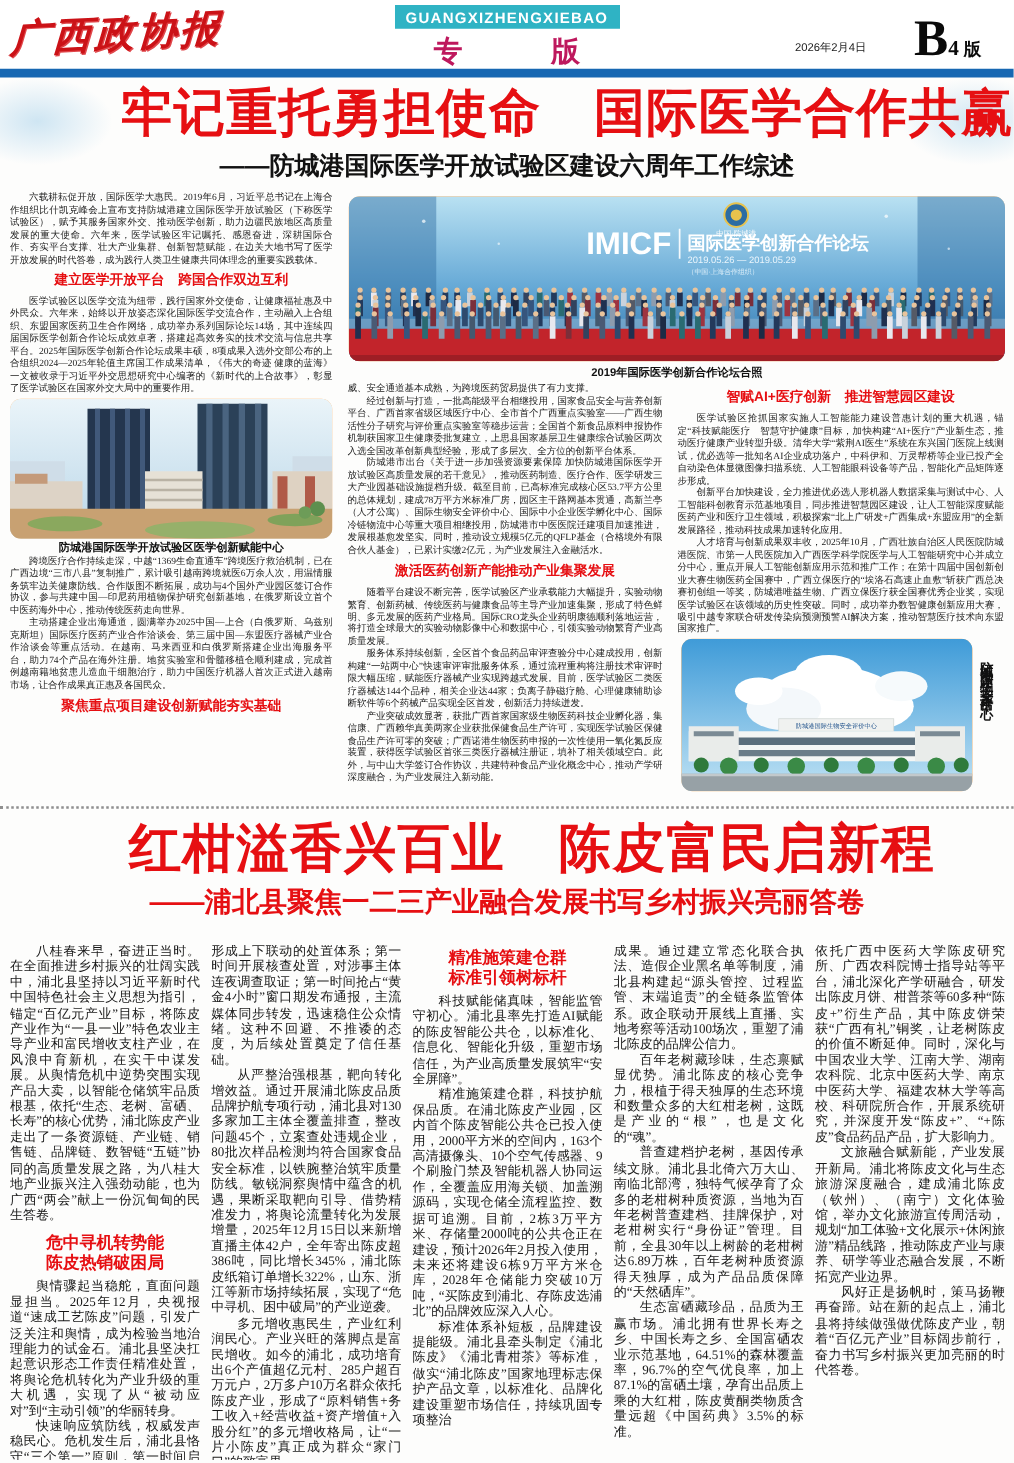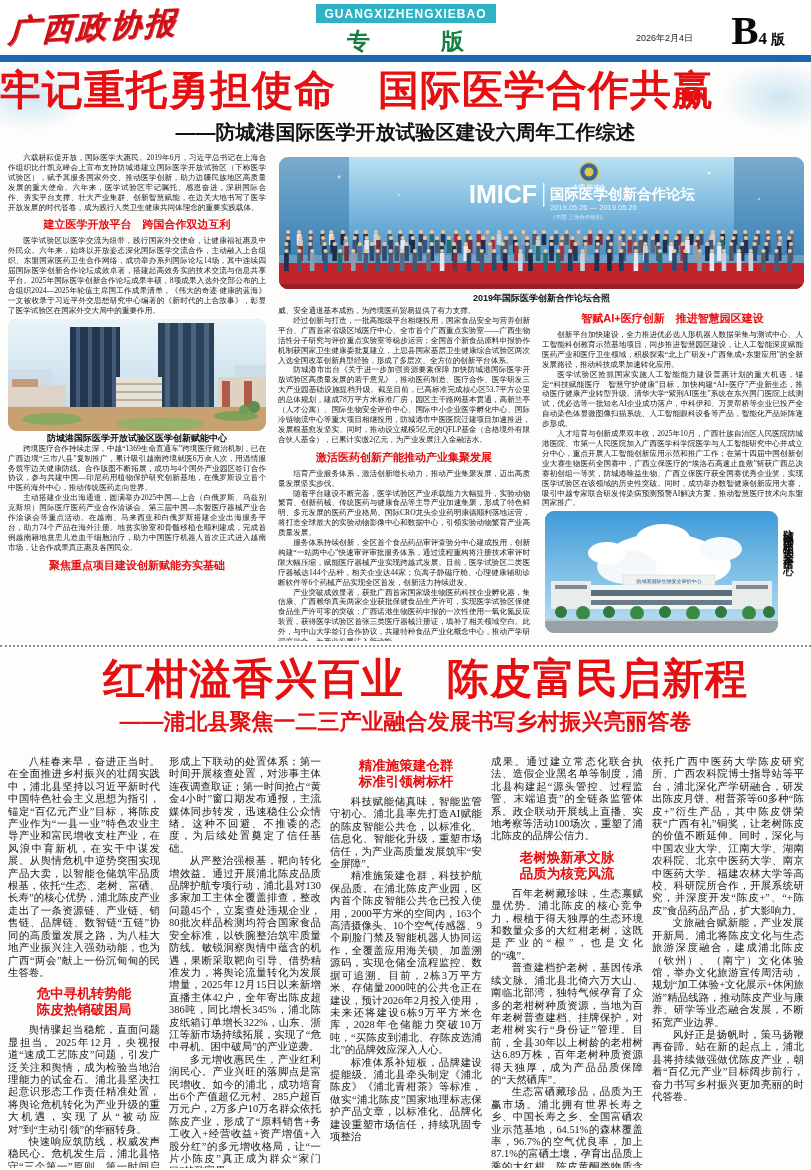--- a/index.html
+++ b/index.html
@@ -11,31 +11,31 @@
   .masthead { position:absolute; top:0; left:0; width:811px; height:55px; background:#fff; }
   .paper-logo { position:absolute; left:8px; top:6px; width:180px; height:46px;
     color:#cb1217; font-family:"DejaVu Serif",serif; font-weight:bold; font-style:italic;
     font-size:31px; letter-spacing:3px; transform:rotate(-3deg) skewX(-6deg);
     text-shadow:1px 1px 0 #e0474b; white-space:nowrap; }
   .pinyin-box { position:absolute; left:50%; top:4px; transform:translateX(-50%);
     background:#2fb3c4; color:#fff; font-family:"Liberation Sans",sans-serif;
     font-weight:bold; font-size:12px; padding:3px 9px 2px; letter-spacing:1px; }
   .edition { position:absolute; left:50%; top:26px; transform:translateX(-50%);
     font-family:"Liberation Sans",sans-serif; font-weight:bold; font-size:23px;
-    color:#15803d; letter-spacing:24px; padding-left:24px; white-space:nowrap; }
+    color:#be185d; letter-spacing:24px; padding-left:24px; white-space:nowrap; }
   .dateline { position:absolute; right:118px; top:32px; font-size:9px; color:#222;
     font-family:"Liberation Sans",sans-serif; }
   .pageno { position:absolute; right:26px; top:6px; white-space:nowrap; }
   .pageno .b { font-family:"Liberation Serif",serif; font-weight:bold; font-size:41px; color:#0a0a0a; }
   .pageno .n { font-family:"Liberation Serif",serif; font-weight:bold; font-size:17px; color:#0a0a0a; }
   .pageno .w { font-family:"Liberation Sans",sans-serif; font-weight:bold; font-size:14px; color:#0a0a0a; }
   .blue-bar { position:absolute; top:55px; left:0; width:811px; height:7px; background:#1767b2; }
 
   
-  .a1-headline { position:absolute; top:63px; left:0; width:811px; text-align:left;
+  .a1-headline { position:absolute; top:63px; left:0; width:811px; text-align:right;
     font-family:"Liberation Serif",serif; font-weight:bold; font-size:41px; color:#e60f12;
     letter-spacing:1px; }
   .a1-sub { position:absolute; top:119px; left:0; width:811px; text-align:center;
     font-family:"Liberation Sans",sans-serif; font-weight:bold; font-size:20px; color:#121212; }
 
   .a1col { position:absolute; overflow:hidden; font-size:7.6px; line-height:9.9px;
     color:#1a1a1a; }
   .a1col p { text-indent:2em; text-align:justify; }
   .sh1 { font-family:"Liberation Sans",sans-serif; font-weight:bold; color:#e60f12;
     text-align:center; font-size:11px; line-height:13px; margin:6px 0 5px; text-indent:0; }
@@ -521,30 +521,29 @@
   <p>跨境医疗合作持续走深，中越“1369生命直通车”跨境医疗救治机制，已在广西边境“三市八县”复制推广，累计吸引越南跨境就医6万余人次，用温情服务筑牢边关健康防线。合作版图不断拓展，成功与4个国外产业园区签订合作协议，参与共建中国—印尼药用植物保护研究创新基地，在俄罗斯设立首个中医药海外中心，推动传统医药走向世界。</p>
   <p>主动搭建企业出海通道，圆满举办2025中国—上合（白俄罗斯、乌兹别克斯坦）国际医疗医药产业合作洽谈会、第三届中国—东盟医疗器械产业合作洽谈会等重点活动。在越南、马来西亚和白俄罗斯搭建企业出海服务平台，助力74个产品在海外注册。地贫实验室和骨髓移植仓顺利建成，完成首例越南籍地贫患儿造血干细胞治疗，助力中国医疗机器人首次正式进入越南市场，让合作成果真正惠及各国民众。</p>
   <div class="sh1">聚焦重点项目建设创新赋能夯实基础</div>
 </div>
 
 <div class="a1col" style="left:278px; top:306px; width:252px; height:335px;">
   <p style="text-indent:0">威、安全通道基本成熟，为跨境医药贸易提供了有力支撑。</p>
   <p>经过创新与打造，一批高能级平台相继投用，国家食品安全与营养创新平台、广西首家省级区域医疗中心、全市首个广西重点实验室——广西生物活性分子研究与评价重点实验室等稳步运营；全国首个新食品原料申报协作机制获国家卫生健康委批复建立，上思县国家基层卫生健康综合试验区两次入选全国改革创新典型经验，形成了多层次、全方位的创新平台体系。</p>
   <p>防城港市出台《关于进一步加强资源要素保障 加快防城港国际医学开放试验区高质量发展的若干意见》，推动医药制造、医疗合作、医学研发三大产业园基础设施提档升级。截至目前，已高标准完成核心区53.7平方公里的总体规划，建成78万平方米标准厂房，园区主干路网基本贯通，高新兰亭（人才公寓）、国际生物安全评价中心、国际中小企业医学孵化中心、国际冷链物流中心等重大项目相继投用，防城港市中医医院迁建项目加速推进，发展根基愈发坚实。同时，推动设立规模5亿元的QFLP基金（合格境外有限合伙人基金），已累计实缴2亿元，为产业发展注入金融活水。</p>
   <div class="sh1">激活医药创新产能推动产业集聚发展</div>
-  <p>培育产业服务体系，激活创新增长动力，推动产业集聚发展，迈出高质量发展坚实步伐。</p>
   <p>随着平台建设不断完善，医学试验区产业承载能力大幅提升，实验动物繁育、创新药械、传统医药与健康食品等主导产业加速集聚，形成了特色鲜明、多元发展的医药产业格局。国际CRO龙头企业药明康德顺利落地运营，将打造全球最大的实验动物影像中心和数据中心，引领实验动物繁育产业高质量发展。</p>
   <p>服务体系持续创新，全区首个食品药品审评查验分中心建成投用，创新构建“一站两中心”快速审评审批服务体系，通过流程重构将注册技术审评时限大幅压缩，赋能医疗器械产业实现跨越式发展。目前，医学试验区二类医疗器械达144个品种，相关企业达44家；负离子静磁疗舱、心理健康辅助诊断软件等6个药械产品实现全区首发，创新活力持续迸发。</p>
   <p>产业突破成效显著，获批广西首家国家级生物医药科技企业孵化器，集信康、广西赖华真美两家企业获批保健食品生产许可，实现医学试验区保健食品生产许可零的突破；广西诺港生物医药申报的一次性使用一氧化氮反应装置，获得医学试验区首张三类医疗器械注册证，填补了相关领域空白。此外，与中山大学签订合作协议，共建特种食品产业化概念中心，推动产学研深度融合，为产业发展注入新动能。</p>
 </div>
 
 <div class="a1col" style="left:542px; top:306px; width:261px; height:203px;">
   <div class="sh1">智赋AI+医疗创新　推进智慧园区建设</div>
+  <p>医学试验区抢抓国家实施人工智能能力建设普惠计划的重大机遇，锚定“科技赋能医疗　智慧守护健康”目标，加快构建“AI+医疗”产业新生态，推动医疗健康产业转型升级。清华大学“紫荆AI医生”系统在东兴国门医院上线测试，优必选等一批知名AI企业成功落户，中科伊和、万灵帮桥等企业已投产全自动染色体显微图像扫描系统、人工智能眼科设备等产品，智能化产品矩阵逐步形成。</p>
   <p>创新平台加快建设，全力推进优必选人形机器人数据采集与测试中心、人工智能科创教育示范基地项目，同步推进智慧园区建设，让人工智能深度赋能医药产业和医疗卫生领域，积极探索“北上广研发+广西集成+东盟应用”的全新发展路径，推动科技成果加速转化应用。</p>
-  <p>医学试验区抢抓国家实施人工智能能力建设普惠计划的重大机遇，锚定“科技赋能医疗　智慧守护健康”目标，加快构建“AI+医疗”产业新生态，推动医疗健康产业转型升级。清华大学“紫荆AI医生”系统在东兴国门医院上线测试，优必选等一批知名AI企业成功落户，中科伊和、万灵帮桥等企业已投产全自动染色体显微图像扫描系统、人工智能眼科设备等产品，智能化产品矩阵逐步形成。</p>
   <p>人才培育与创新成果双丰收，2025年10月，广西壮族自治区人民医院防城港医院、市第一人民医院加入广西医学科学院医学与人工智能研究中心并成立分中心，重点开展人工智能创新应用示范和推广工作；在第十四届中国创新创业大赛生物医药全国赛中，广西立保医疗的“埃洛石高速止血敷”斩获广西总决赛初创组一等奖，防城港唯益生物、广西立保医疗获全国赛优秀企业奖，实现医学试验区在该领域的历史性突破。同时，成功举办数智健康创新应用大赛，吸引中越专家联合研发传染病预测预警AI解决方案，推动智慧医疗技术向东盟国家推广。</p>
 </div>
 
 <div class="photo bio-photo">
   <svg viewBox="0 0 233 122" xmlns="http://www.w3.org/2000/svg">
     <defs>
         <linearGradient id="skyB" x1="0" y1="0" x2="0" y2="1">
       <stop offset="0" stop-color="#3f9bd8"></stop>
           <stop offset="1" stop-color="#bfe2f4"></stop>
         </linearGradient>
@@ -610,24 +609,20 @@
     <div>精准施策建仓群</div>
     <div>标准引领树标杆</div>
   </div>
   <p>科技赋能储真味，智能监管守初心。浦北县率先打造AI赋能的陈皮智能公共仓，以标准化、信息化、智能化升级，重塑市场信任，为产业高质量发展筑牢“安全屏障”。</p>
   <p>精准施策建仓群，科技护航保品质。在浦北陈皮产业园，区内首个陈皮智能公共仓已投入使用，2000平方米的空间内，163个高清摄像头、10个空气传感器、9个刷脸门禁及智能机器人协同运作，全覆盖应用海关锁、加盖溯源码，实现仓储全流程监控、数据可追溯。目前，2栋3万平方米、存储量2000吨的公共仓正在建设，预计2026年2月投入使用，未来还将建设6栋9万平方米仓库，2028年仓储能力突破10万吨，“买陈皮到浦北、存陈皮选浦北”的品牌效应深入人心。</p>
   <p>标准体系补短板，品牌建设提能级。浦北县牵头制定《浦北陈皮》《浦北青柑茶》等标准，做实“浦北陈皮”国家地理标志保护产品文章，以标准化、品牌化建设重塑市场信任，持续巩固专项整治</p>
 </div>
 
 <div class="a2col" style="left:491px">
   <p style="text-indent:0">成果。通过建立常态化联合执法、造假企业黑名单等制度，浦北县构建起“源头管控、过程监管、末端追责”的全链条监管体系。政企联动开展线上直播、实地考察等活动100场次，重塑了浦北陈皮的品牌公信力。</p>
-  <div class="sh2">
-    <div>老树焕新承文脉</div>
-    <div>品质为核竞风流</div>
-  </div>
   <p>百年老树藏珍味，生态禀赋显优势。浦北陈皮的核心竞争力，根植于得天独厚的生态环境和数量众多的大红柑老树，这既是产业的“根”，也是文化的“魂”。</p>
   <p>普查建档护老树，基因传承续文脉。浦北县北倚六万大山、南临北部湾，独特气候孕育了众多的老柑树种质资源，当地为百年老树普查建档、挂牌保护，对老柑树实行“身份证”管理。目前，全县30年以上树龄的老柑树达6.89万株，百年老树种质资源得天独厚，成为产品品质保障的“天然硒库”。</p>
   <p>生态富硒藏珍品，品质为王赢市场。浦北拥有世界长寿之乡、中国长寿之乡、全国富硒农业示范基地，64.51%的森林覆盖率，96.7%的空气优良率，加上87.1%的富硒土壤，孕育出品质上乘的大红柑，陈皮黄酮类物质含量远超《中国药典》3.5%的标准。</p>
 </div>
 
 <div class="a2col" style="left:652px">
   <p style="text-indent:0">依托广西中医药大学陈皮研究所、广西农科院博士指导站等平台，浦北深化产学研融合，研发出陈皮月饼、柑普茶等60多种“陈皮+”衍生产品，其中陈皮饼荣获“广西有礼”铜奖，让老树陈皮的价值不断延伸。同时，深化与中国农业大学、江南大学、湖南农科院、北京中医药大学、南京中医药大学、福建农林大学等高校、科研院所合作，开展系统研究，并深度开发“陈皮+”、“+陈皮”食品药品产品，扩大影响力。</p>
   <p>文旅融合赋新能，产业发展开新局。浦北将陈皮文化与生态旅游深度融合，建成浦北陈皮（钦州）、（南宁）文化体验馆，举办文化旅游宣传周活动，规划“加工体验+文化展示+休闲旅游”精品线路，推动陈皮产业与康养、研学等业态融合发展，不断拓宽产业边界。</p>
   <p>风好正是扬帆时，策马扬鞭再奋蹄。站在新的起点上，浦北县将持续做强做优陈皮产业，朝着“百亿元产业”目标阔步前行，奋力书写乡村振兴更加亮丽的时代答卷。</p>
 </div>

